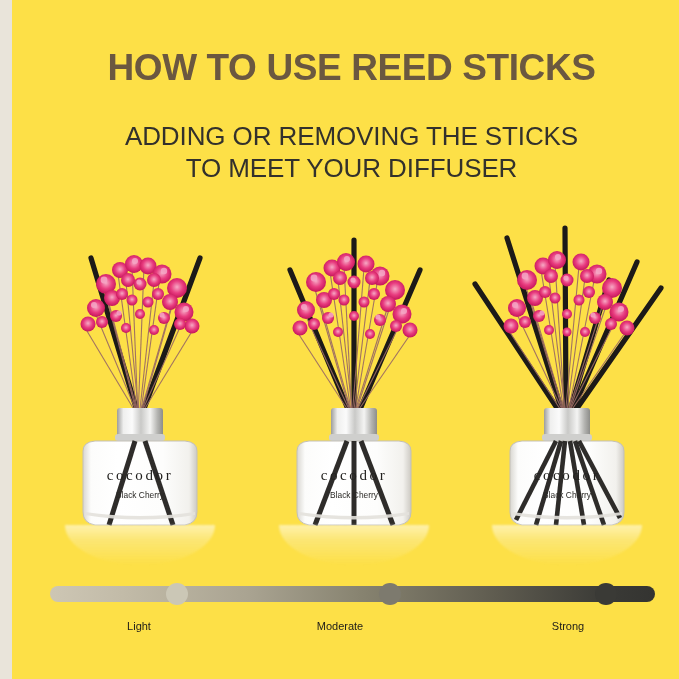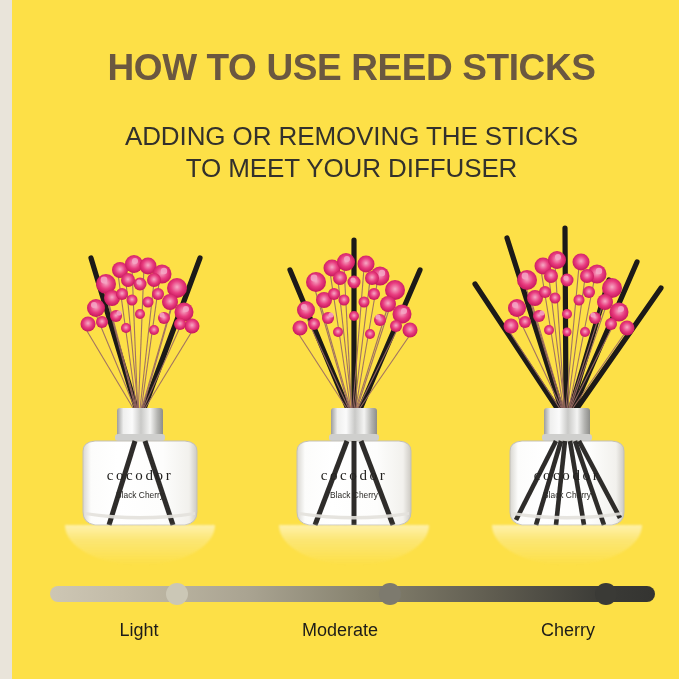--- a/index.html
+++ b/index.html
@@ -139,21 +139,21 @@
     position: absolute;
     left: 38px;
     top: 620px;
     width: 605px;
     height: 24px;
   }
   .scale-label {
     position: absolute;
     top: 0;
     transform: translateX(-50%);
-    font-size: 18px;
+    font-size: 11px;
     font-weight: normal;
     color: #1d1c19;
     white-space: nowrap;
   }
   #label-light    { left: 89px; }
   #label-moderate { left: 290px; }
   #label-strong   { left: 518px; }
 </style>
 </head>
 <body>
@@ -512,16 +512,16 @@
   <div id="scale">
     <div id="scale-bar"></div>
     <div class="marker" id="marker-light"></div>
     <div class="marker" id="marker-moderate"></div>
     <div class="marker" id="marker-strong"></div>
   </div>
 
   <div id="scale-labels">
     <div class="scale-label" id="label-light">Light</div>
     <div class="scale-label" id="label-moderate">Moderate</div>
-    <div class="scale-label" id="label-strong">Cherry</div>
+    <div class="scale-label" id="label-strong">Strong</div>
   </div>
 
 </div>
 
 </body></html>

